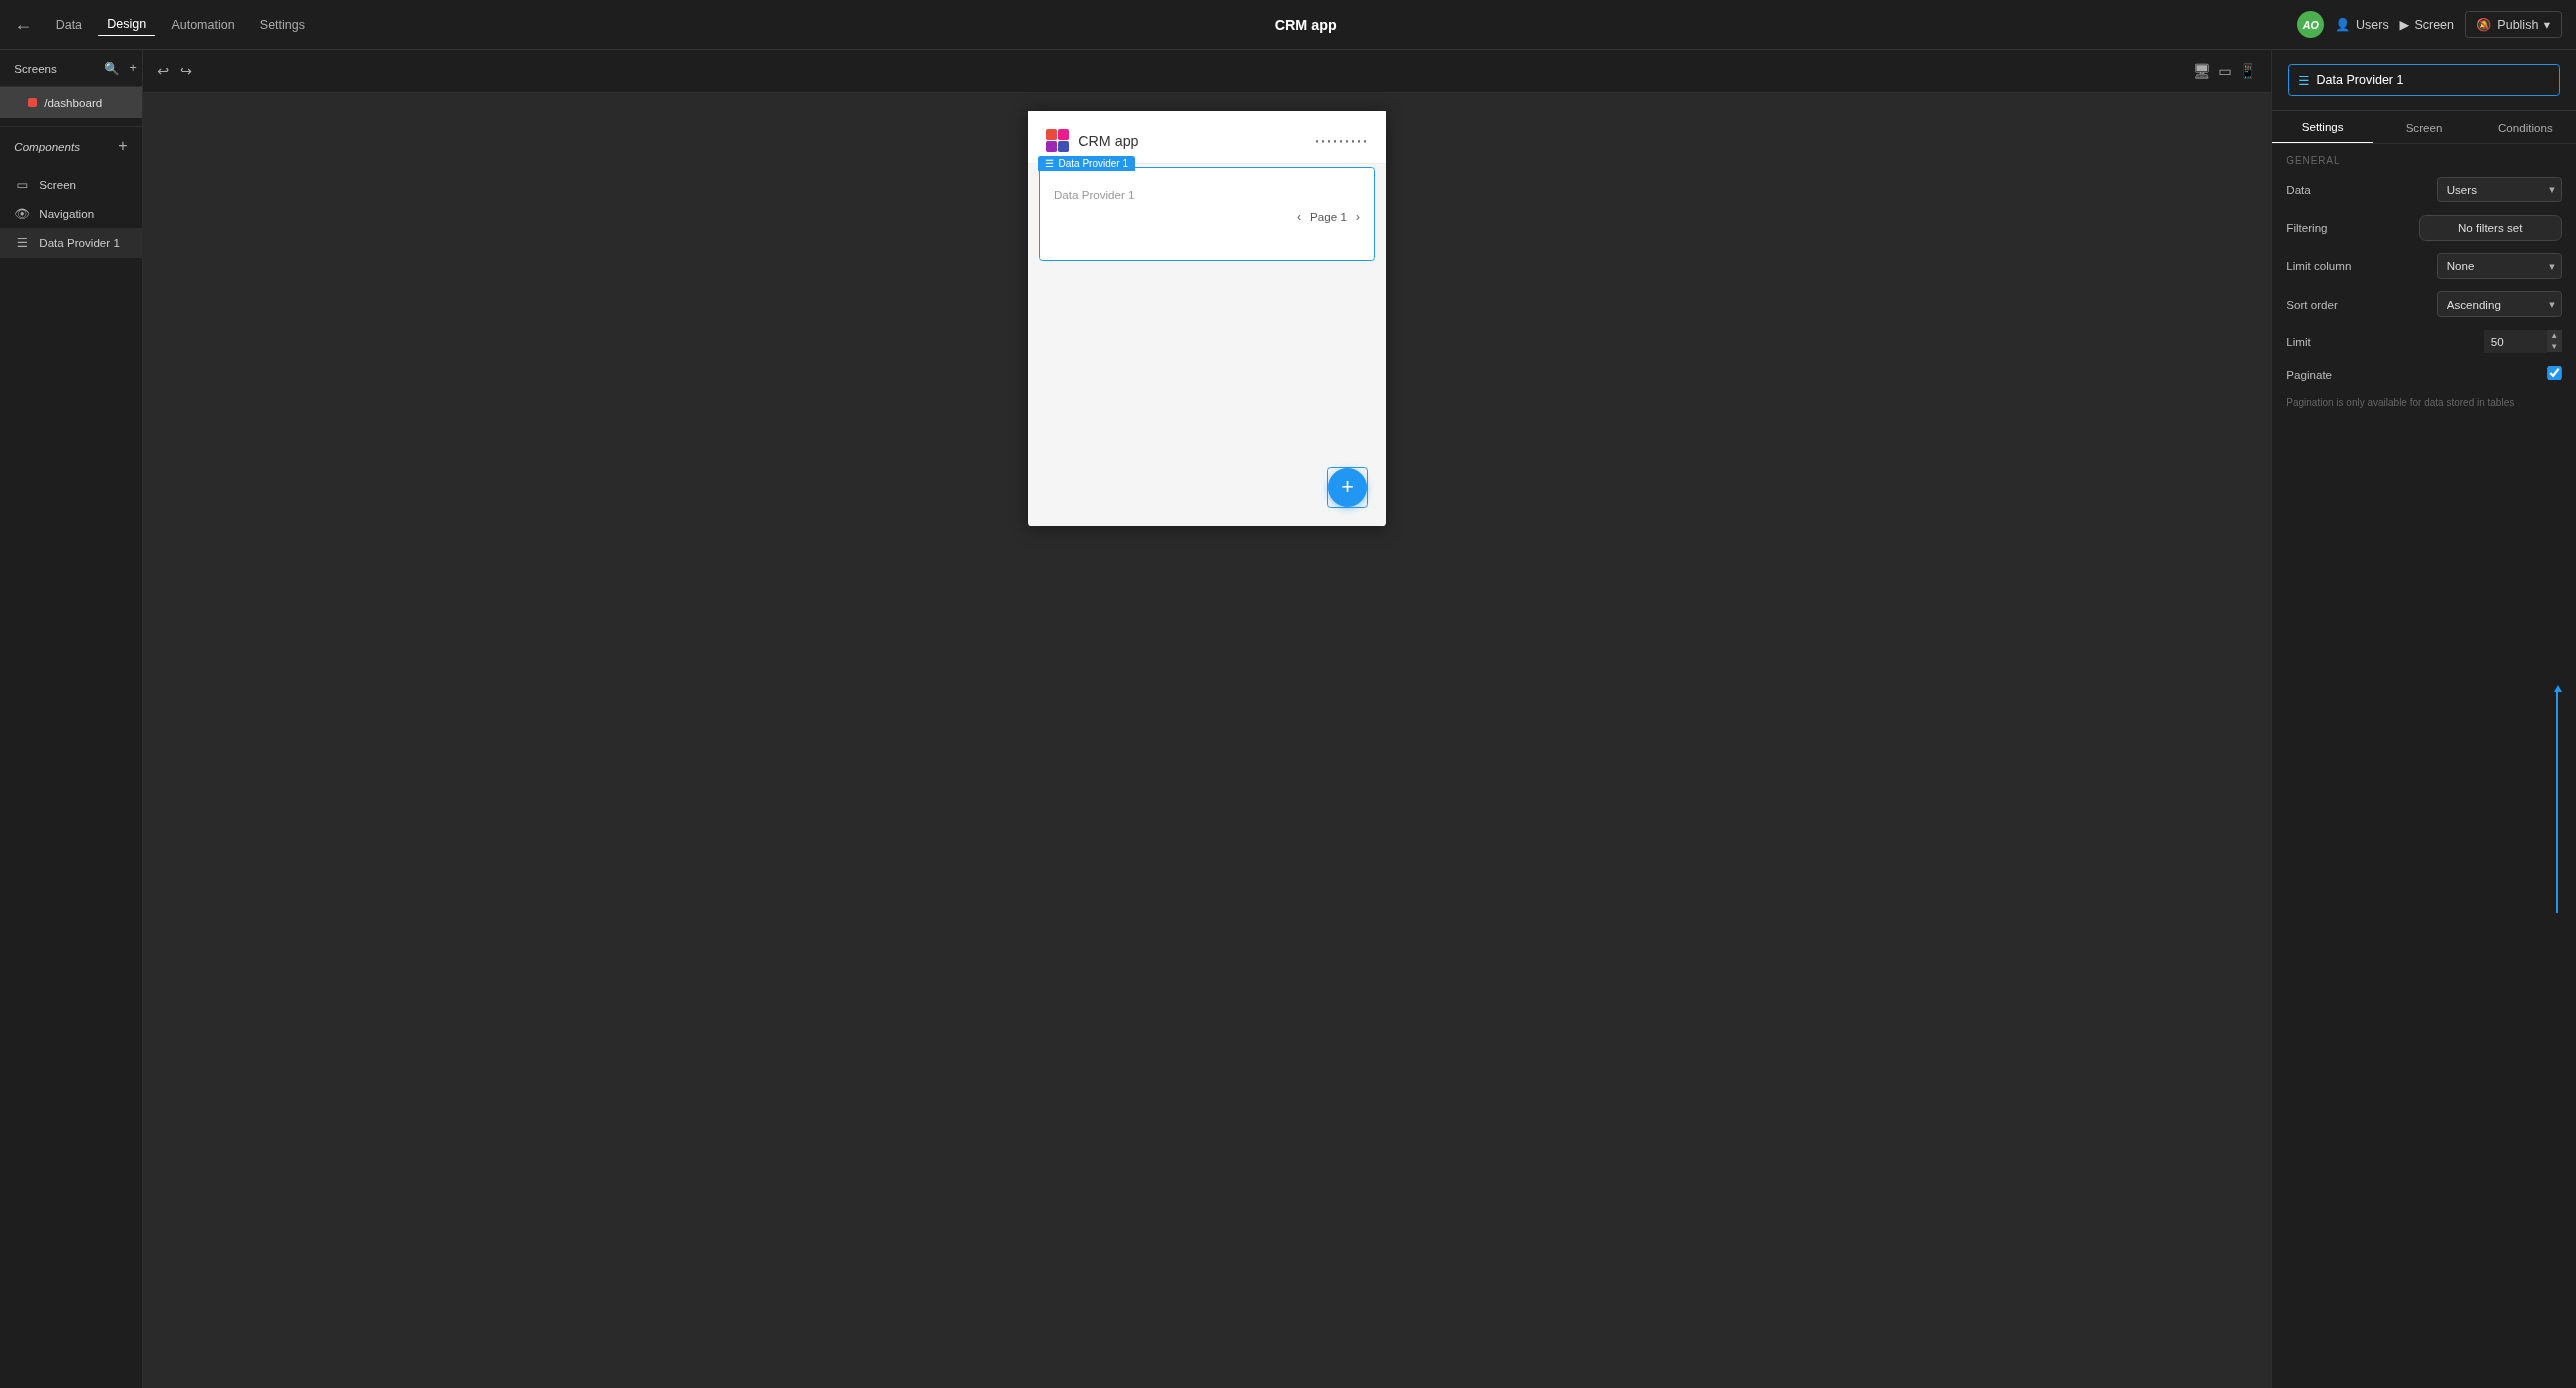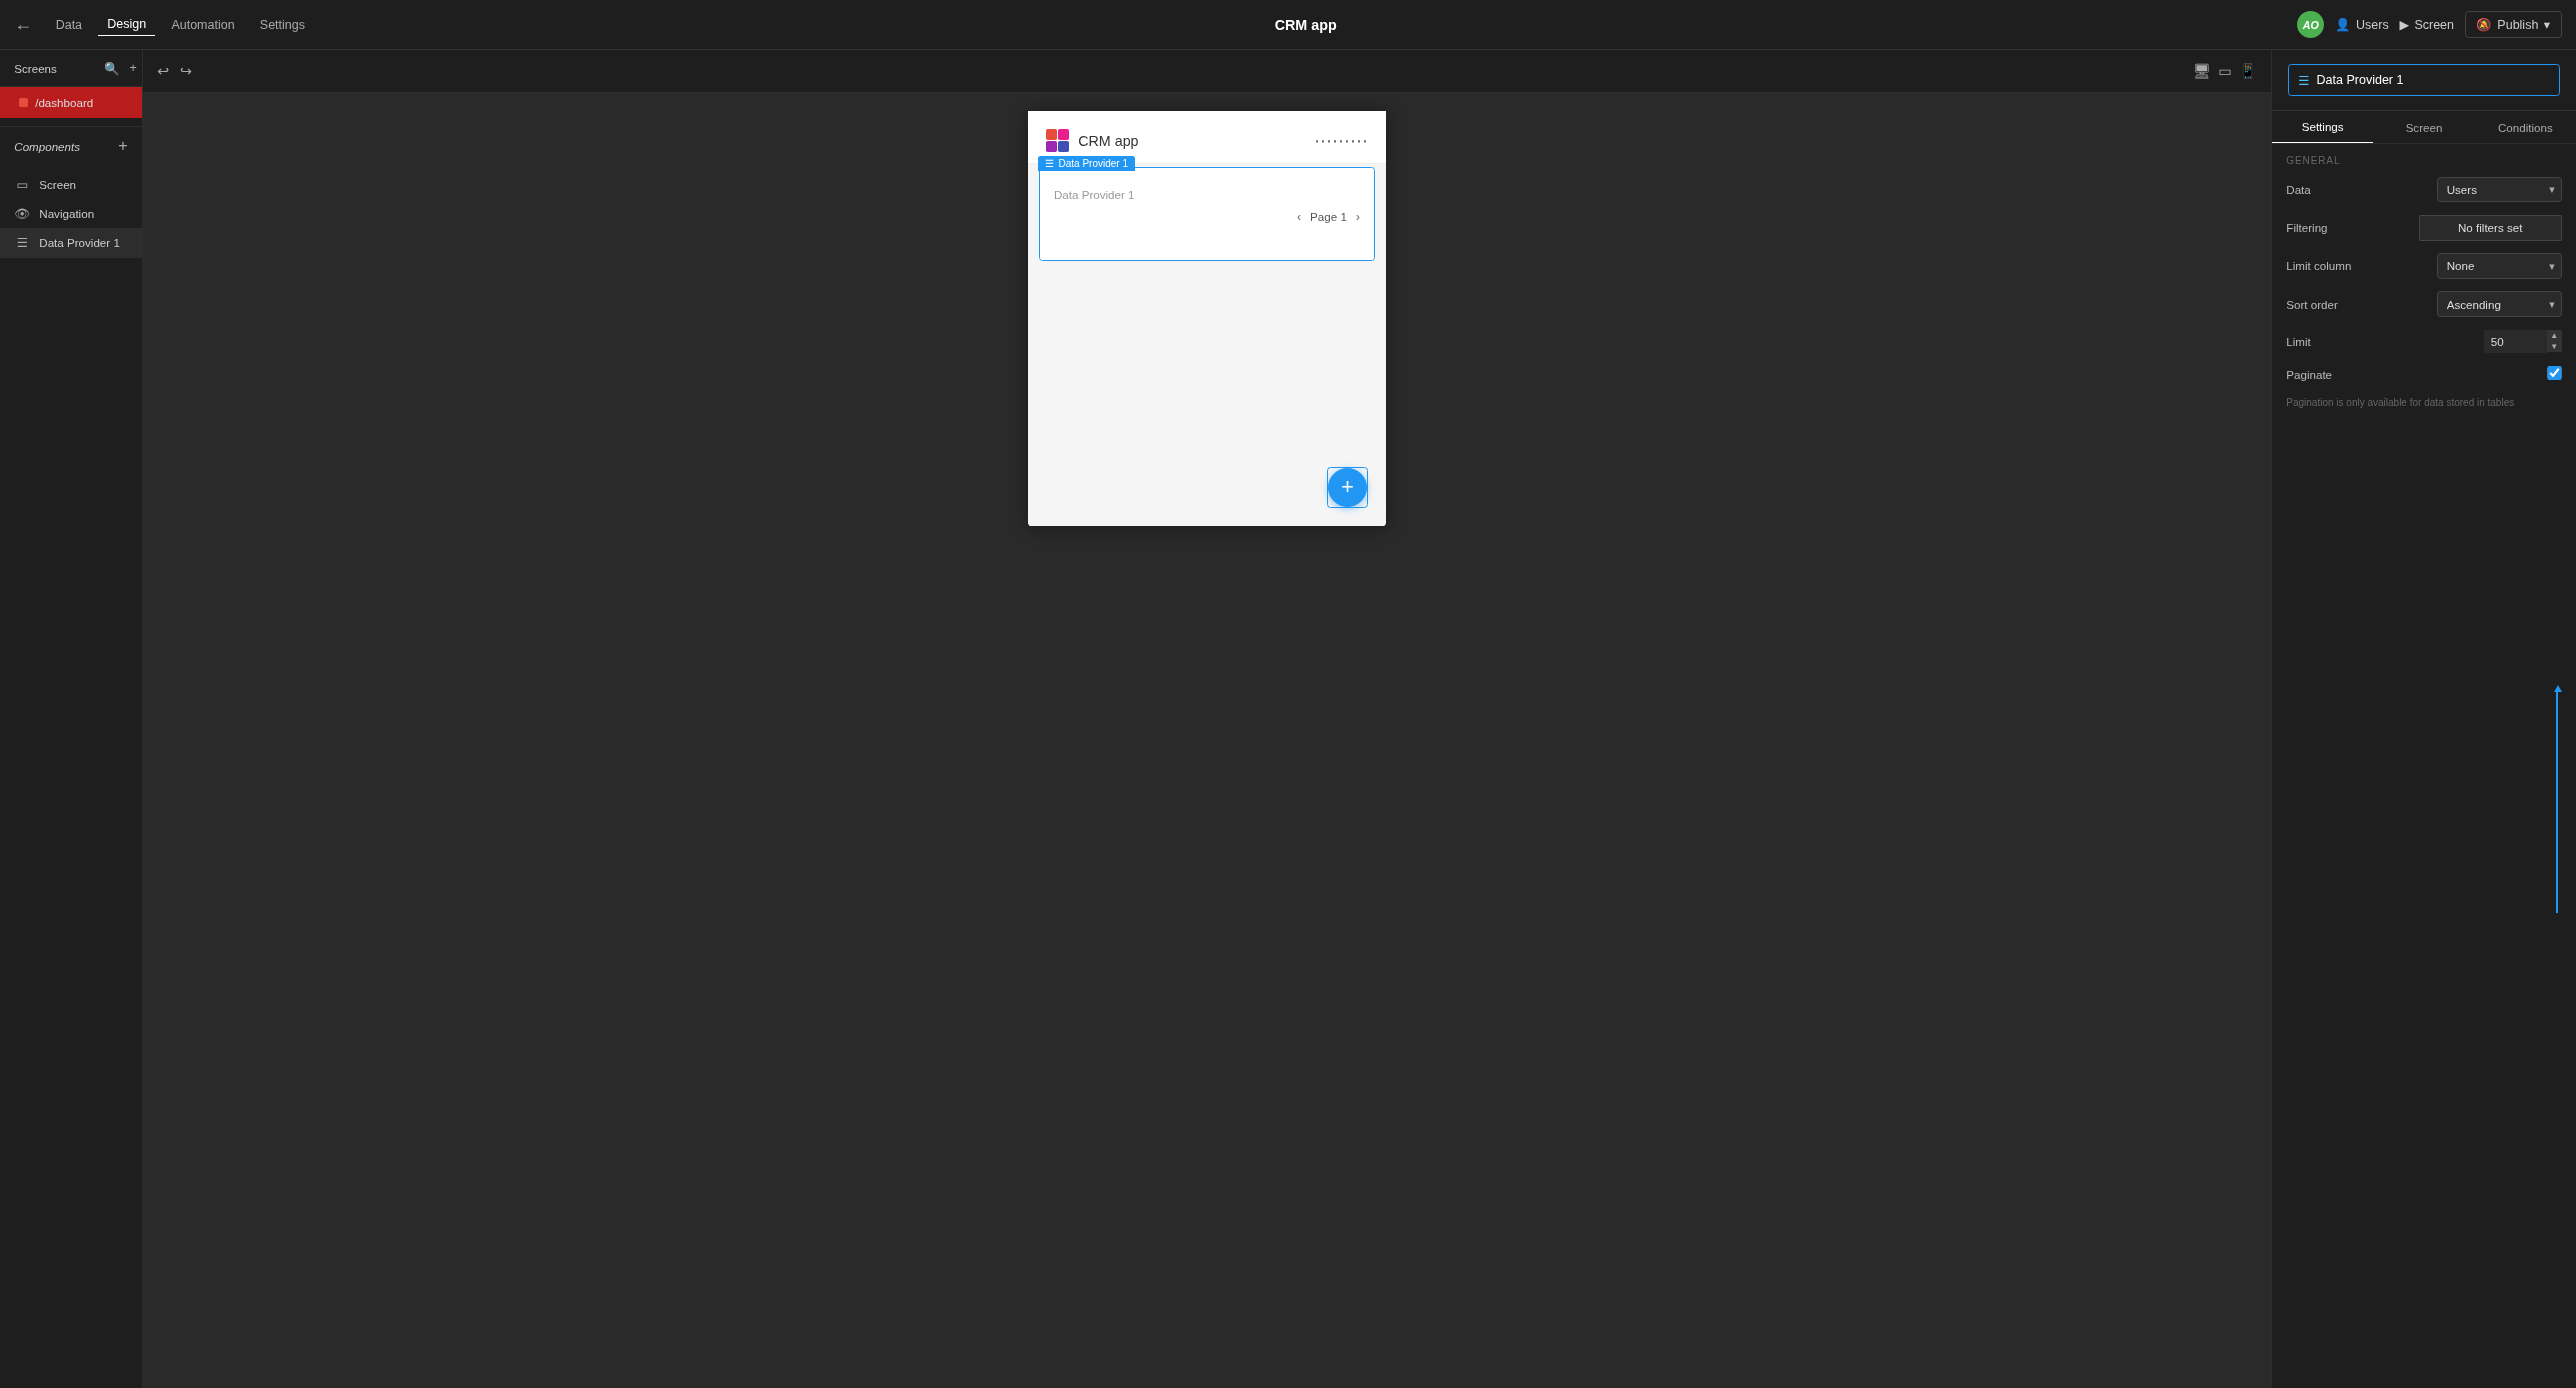--- a/index.html
+++ b/index.html
@@ -22,21 +22,21 @@
 
     
     .main-layout { display: flex; height: calc(100vh - 50px); }
 
     
     .left-panel { width: 143px; background: #1e1e1e; border-right: 0.9px solid #2e2e2e; display: flex; flex-direction: column; }
     .left-panel-header { padding: 10.7px 14.3px; display: flex; align-items: center; justify-content: space-between; border-bottom: 0.9px solid #2e2e2e; gap: 48px; }
     .left-panel-header .title { font-size: 11.6px; color: #ccc; }
     .left-panel-header .icons { display: flex; gap: 9px; }
     .left-panel-header .icon-btn { background: none; border: none; color: #aaa; cursor: pointer; font-size: 12.5px; }
-    .screen-item { padding: 9px 19px; display: flex; align-items: center; gap: 7.2px; background: #b91c1c; cursor: pointer; }
+    .screen-item { padding: 9px 28px; display: flex; align-items: center; gap: 7.2px; background: #404040; cursor: pointer; }
     .screen-item .dot { width: 9px; height: 9px; border-radius: 1.8px; background: #e74c3c; }
     .screen-item span { font-size: 11.6px; color: #ddd; }
 
     .components-section { padding: 10.7px 14.3px; display: flex; align-items: center; justify-content: space-between; border-top: 0.9px solid #2e2e2e; margin-top: 7.2px; }
     .components-section .title { font-size: 11.6px; color: #ccc; font-style: italic; }
     .components-section .add-btn { background: none; border: none; color: #aaa; cursor: pointer; font-size: 16px; }
 
     .component-list { padding: 3.6px 0; }
     .component-item { padding: 7.2px 14.3px; display: flex; align-items: center; gap: 9px; cursor: pointer; }
     .component-item.selected { background: #2d2d2d; }
@@ -96,21 +96,21 @@
     .section-title { font-size: 10px; color: #666; text-transform: uppercase; letter-spacing: 0.9px; margin-bottom: 10.7px; }
 
     .setting-row { display: flex; align-items: center; justify-content: space-between; margin-bottom: 12.5px; }
     .setting-label { font-size: 11.6px; color: #bbb; }
     .setting-control { flex: 0 0 auto; }
 
     .dropdown-ctrl { background: #2a2a2a; border: 0.9px solid #444; border-radius: 3.6px; color: #ddd; font-size: 11.6px; padding: 5.4px 25px 5.4px 9px; appearance: none; cursor: pointer; min-width: 125px; position: relative; }
     .dropdown-wrapper { position: relative; display: inline-block; }
     .dropdown-wrapper::after { content: '▾'; position: absolute; right: 7.2px; top: 50%; transform: translateY(-50%); color: #aaa; pointer-events: none; font-size: 10.7px; }
 
-    .filter-btn { background: #2a2a2a; border: 0.9px solid #444; border-radius: 1px; color: #ddd; font-size: 11.6px; padding: 5.4px 14.3px; cursor: pointer; min-width: 143px; text-align: center; }
+    .filter-btn { background: #2a2a2a; border: 0.9px solid #444; border-radius: 7px; color: #ddd; font-size: 11.6px; padding: 5.4px 14.3px; cursor: pointer; min-width: 143px; text-align: center; }
     .limit-input { background: #2a2a2a; border: none; color: #ddd; font-size: 11.6px; padding: 5.4px 7.2px; width: 63px; outline: none; }
     .limit-spinners { display: flex; flex-direction: column; }
     .spin-btn { background: #333; border: none; color: #aaa; cursor: pointer; font-size: 8px; padding: 0.9px 3.6px; line-height: 1.2; }
     .limit-row { display: flex; align-items: stretch; }
 
     .checkbox-ctrl { width: 14.3px; height: 14.3px; accent-color: #2196f3; cursor: pointer; }
 
     .paginate-note { font-size: 10px; color: #666; margin-top: 3.6px; line-height: 1.4; }
 
     .selected-box { border: 1.8px solid #2196f3; border-radius: 3.6px; }

